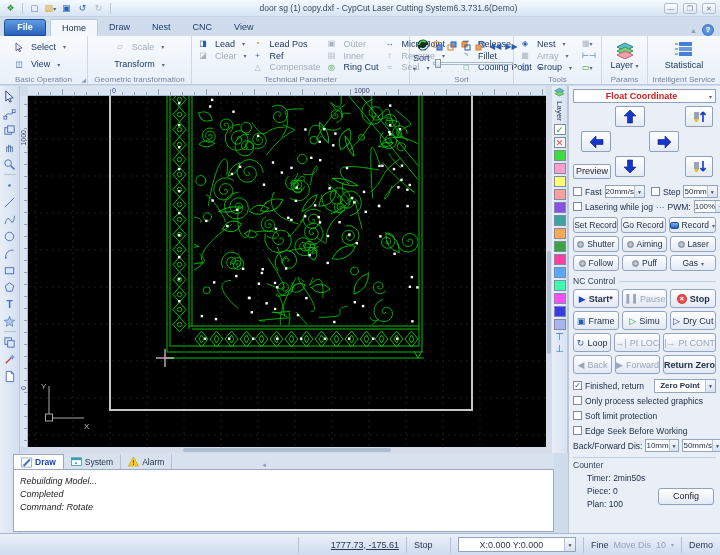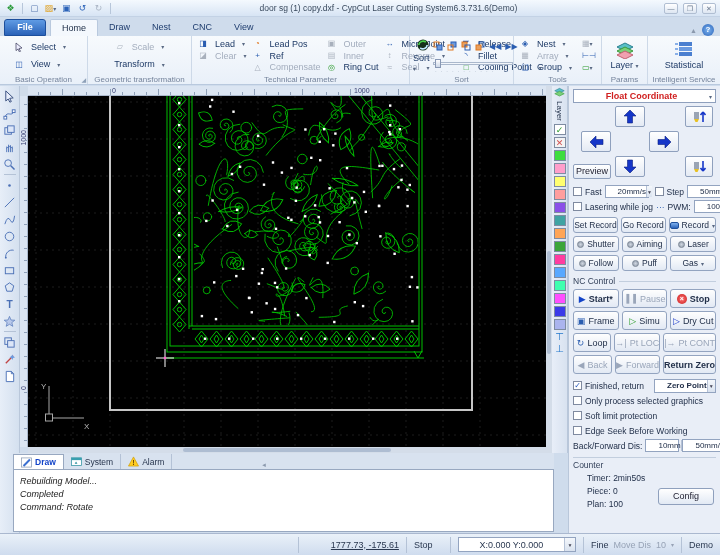--- a/index.html
+++ b/index.html
@@ -63,21 +63,21 @@
 .layer-tab-label{writing-mode:vertical-rl;font-size:8px;color:#27364e;margin:1px 0;}
 .swatch{width:12px;height:11px;border:1px solid #7e8ca2;}
 .swatch-glyph{font-size:9px;line-height:10px;text-align:center;background:#fff;}
 .strip-tool{font-size:10px;color:#2277cc;line-height:10px;}
 
 
 .rpanel{position:absolute;top:86px;left:568px;width:152px;height:447px;background:#e9eef7;border-left:1px solid #b9c7da;padding:3px 4px;}
 .coord-dd{height:14px;border:1px solid #8fa0bd;background:#fff;display:flex;align-items:center;}
 .coord-dd .v{flex:1;text-align:center;color:#d02020;font-weight:bold;font-size:9px;}
 .dd{border:1px solid #93a4c0;background:#fff;display:flex;align-items:center;height:13px;font-size:8px;}
-.dd .v{flex:1;text-align:center;white-space:nowrap;margin-left:12px;}
+.dd .v{flex:1;text-align:center;white-space:nowrap;}
 .dd .a{width:10px;align-self:stretch;background:linear-gradient(#f4f7fb,#d9e2ef);border-left:1px solid #b6c2d6;font-size:5px;color:#445;display:flex;align-items:center;justify-content:center;}
 .jog{position:relative;height:76px;margin-top:3px;}
 .jogbtn{position:absolute;width:30px;height:21px;background:linear-gradient(#ffffff,#e4eaf4);border:1px solid #8fa0bd;border-radius:2px;display:flex;align-items:center;justify-content:center;}
 .pv-btn{position:absolute;left:0;top:58px;width:38px;height:15px;font-size:9px;background:linear-gradient(#fff,#e2e9f4);border:1px solid #8fa0bd;border-radius:2px;text-align:center;line-height:13px;color:#223;}
 .cbrow{display:flex;align-items:center;gap:3px;height:15px;font-size:8.5px;color:#22304a;white-space:nowrap;}
 .cb{width:9px;height:9px;border:1px solid #7f8aa0;background:#fff;font-size:8px;line-height:8px;text-align:center;color:#2255bb;flex:none;}
 .btnrow{display:flex;gap:3px;margin-top:3px;}
 .pbtn{flex:1;height:16px;background:linear-gradient(#fefefe,#e2e9f4);border:1px solid #93a4c0;border-radius:3px;display:flex;align-items:center;justify-content:center;gap:3px;font-size:8.5px;color:#22304a;white-space:nowrap;}
 .pbtn.big{height:19px;font-size:9px;}
 .pbtn.dis{color:#9aa6ba;}

